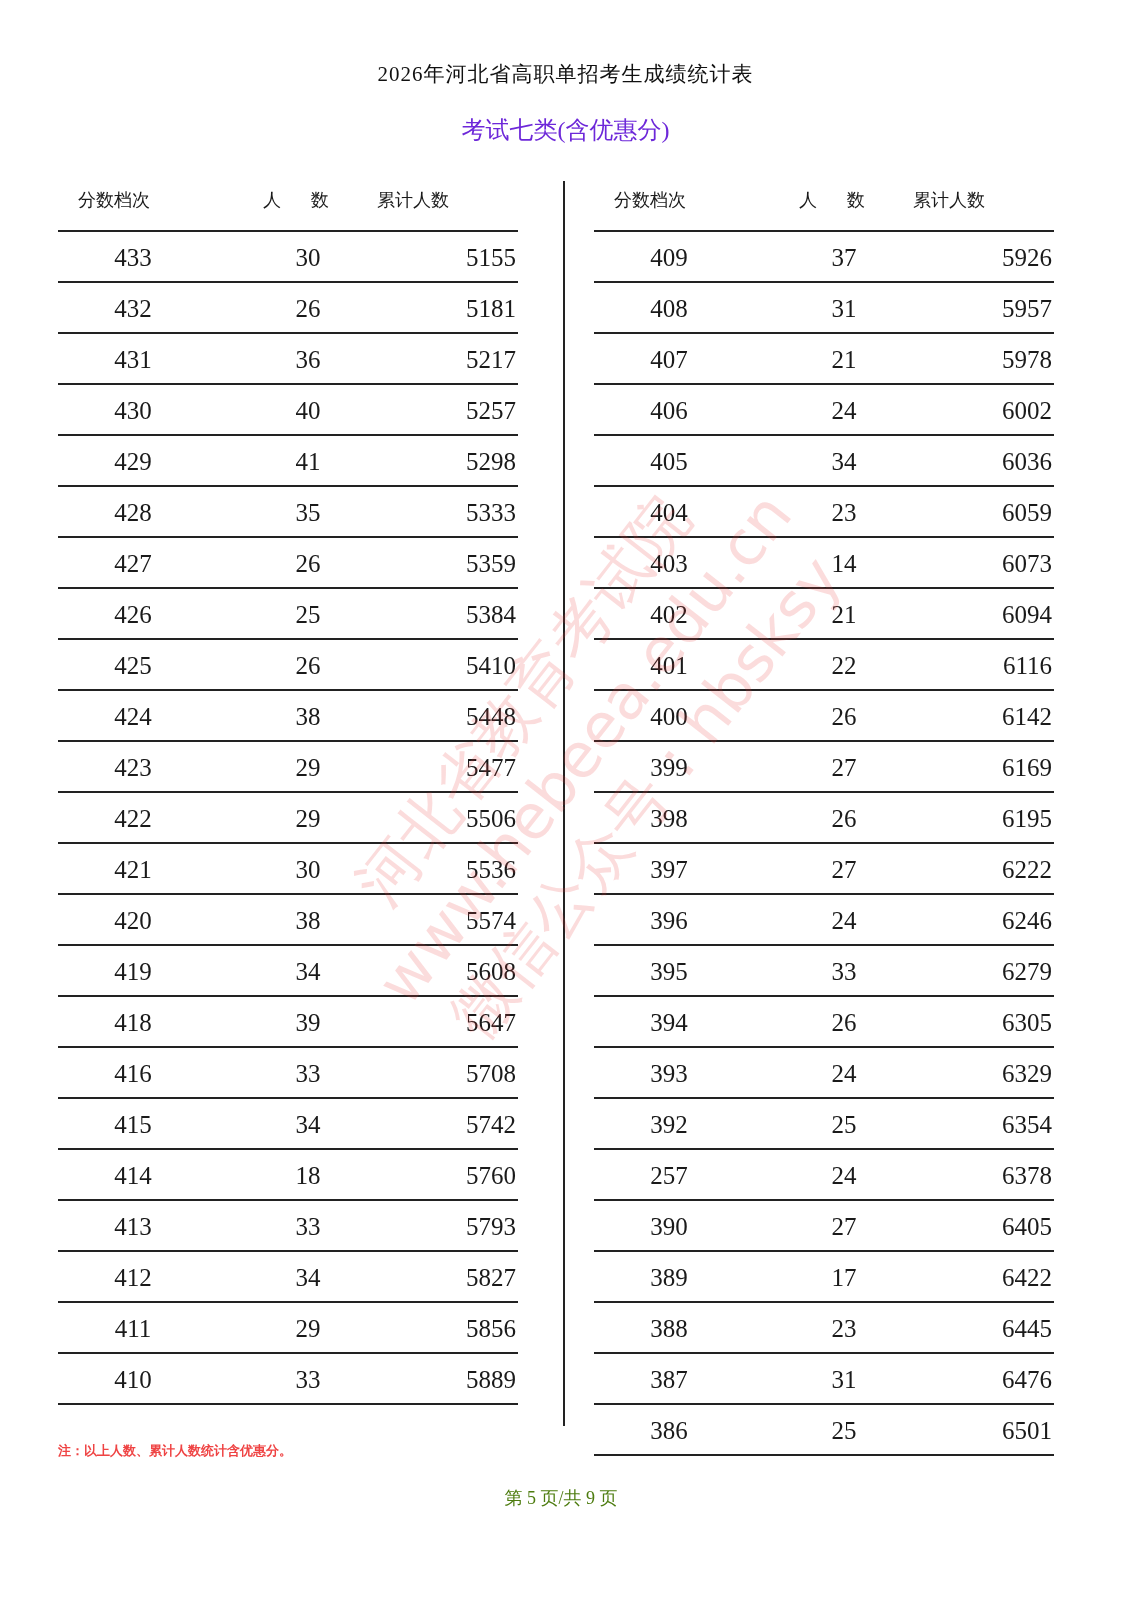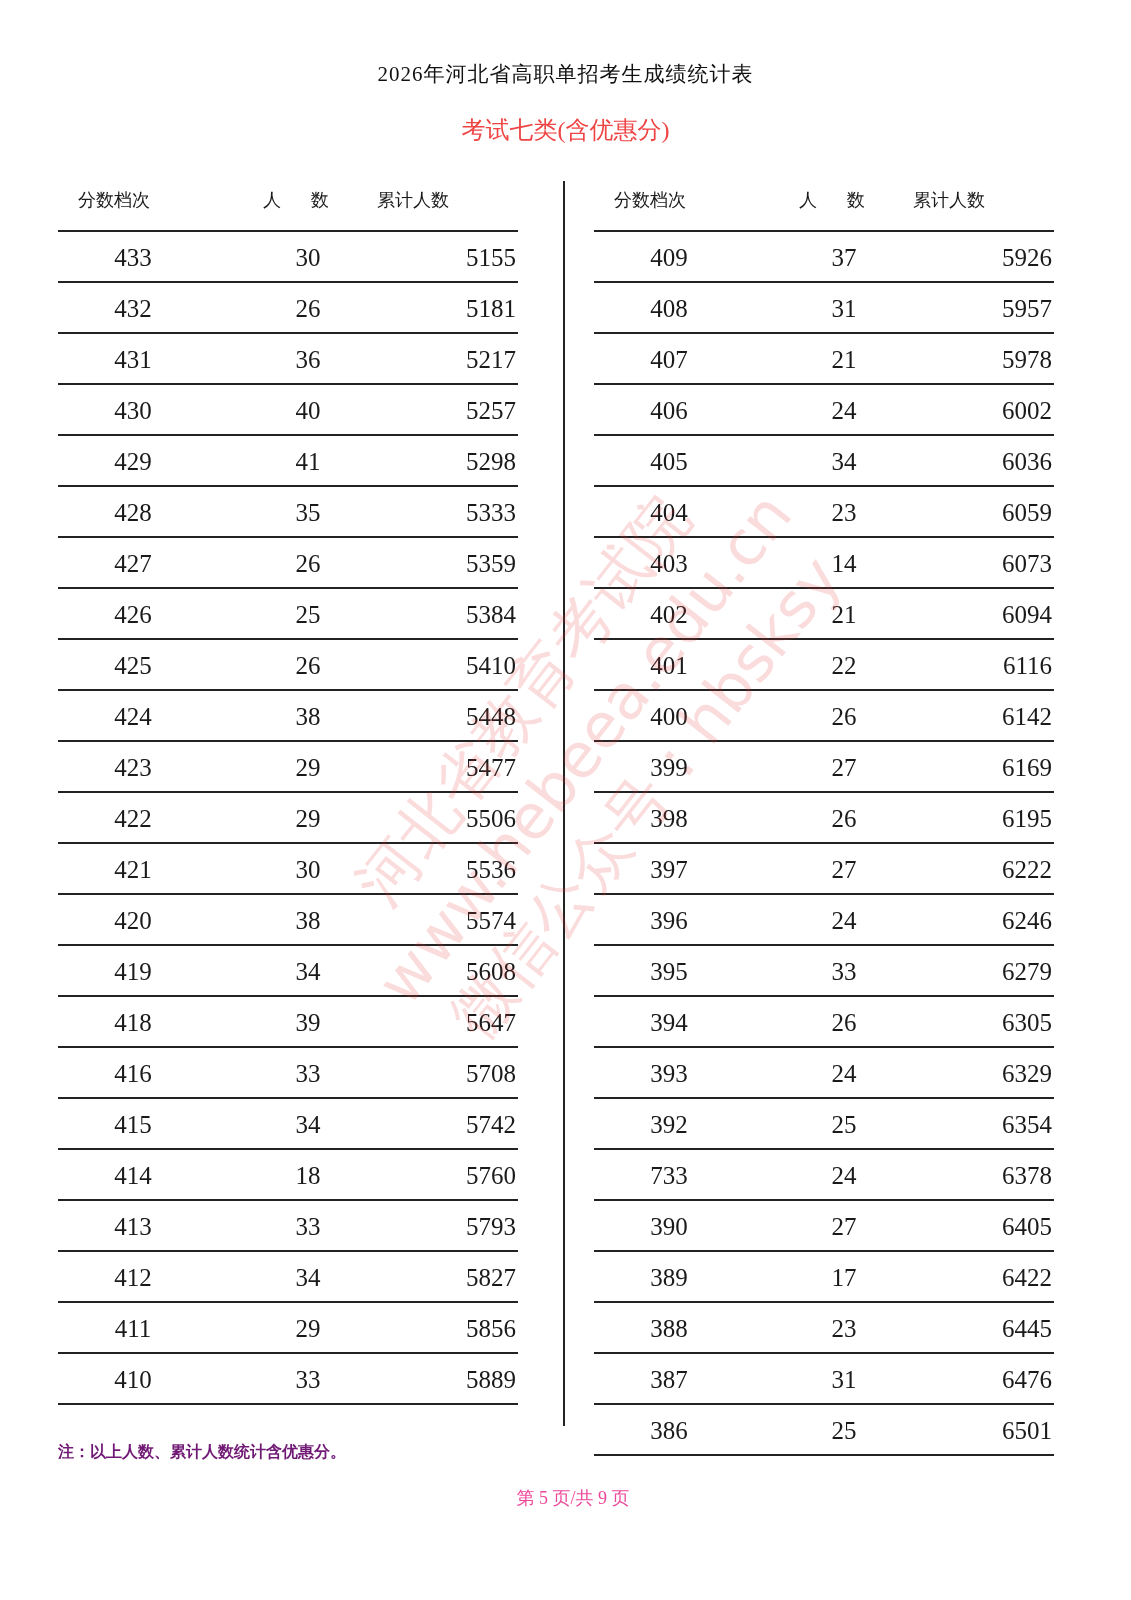--- a/index.html
+++ b/index.html
@@ -6,21 +6,21 @@
     body {
       width: 1131px; height: 1600px; position: relative; overflow: hidden;
       font-family: "Liberation Serif", "DejaVu Serif", serif; color: #1a1a1a;
     }
     .title {
       position: absolute; top: 60px; left: 0; width: 1131px; text-align: center;
       font-size: 21px; letter-spacing: 1px; color: #111;
     }
     .subtitle {
       position: absolute; top: 114px; left: 0; width: 1131px; text-align: center;
-      font-size: 24px; color: #ef4444;
+      font-size: 24px; color: #6d28d9;
     }
     .panel { position: absolute; top: 180px; width: 460px; }
     .panel.left { left: 58px; }
     .panel.right { left: 594px; }
     .hdr {
       height: 50px; position: relative; border-bottom: 2px solid #222;
       font-family: "DejaVu Sans", "Liberation Sans", sans-serif; font-size: 18px;
     }
     .hdr span { position: absolute; top: 8px; }
     .row { height: 49px; position: relative; border-bottom: 2px solid #222; font-size: 25px; }
@@ -28,26 +28,26 @@
     .c1 { left: 0; width: 150px; text-align: center; }
     .c2 { left: 190px; width: 120px; text-align: center; }
     .c3 { left: 330px; width: 128px; text-align: right; }
     .hdr .c1 { left: 20px; width: auto; text-align: left; }
     .hdr .c2 { left: 205px; width: auto; text-align: left; word-spacing: 24px; }
     .hdr .c3 { left: 319px; width: auto; text-align: left; }
     .divider {
       position: absolute; left: 563px; top: 181px; width: 2px; height: 1245px; background: #222;
     }
     .note {
-      position: absolute; top: 1442px; left: 58px; font-size: 16px;
-      font-family: "DejaVu Sans", "Liberation Sans", sans-serif; font-weight: bold; color: #701a75;
+      position: absolute; top: 1442px; left: 58px; font-size: 13px;
+      font-family: "DejaVu Sans", "Liberation Sans", sans-serif; font-weight: bold; color: #ef4444;
     }
     .pager {
-      position: absolute; top: 1486px; left: 16px; width: 1114px; text-align: center;
-      font-size: 18px; color: #ec4899;
+      position: absolute; top: 1486px; left: 4px; width: 1114px; text-align: center;
+      font-size: 18px; color: #4d7c0f;
     }
     .watermark {
       position: absolute; left: 250px; top: 600px; width: 800px; height: 400px;
       transform: rotate(-52deg); transform-origin: center;
       pointer-events: none; color: rgba(235, 60, 60, 0.18);
       font-family: "DejaVu Sans", sans-serif;
     }
     .watermark div { font-size: 62px; line-height: 78px; white-space: nowrap; text-align: center; }
   </style>
 </head>
@@ -274,21 +274,21 @@
         <span class="c1">393</span>
         <span class="c2">24</span>
         <span class="c3">6329</span>
       </div>
       <div class="row">
         <span class="c1">392</span>
         <span class="c2">25</span>
         <span class="c3">6354</span>
       </div>
       <div class="row">
-        <span class="c1">733</span>
+        <span class="c1">257</span>
         <span class="c2">24</span>
         <span class="c3">6378</span>
       </div>
       <div class="row">
         <span class="c1">390</span>
         <span class="c2">27</span>
         <span class="c3">6405</span>
       </div>
       <div class="row">
         <span class="c1">389</span>

